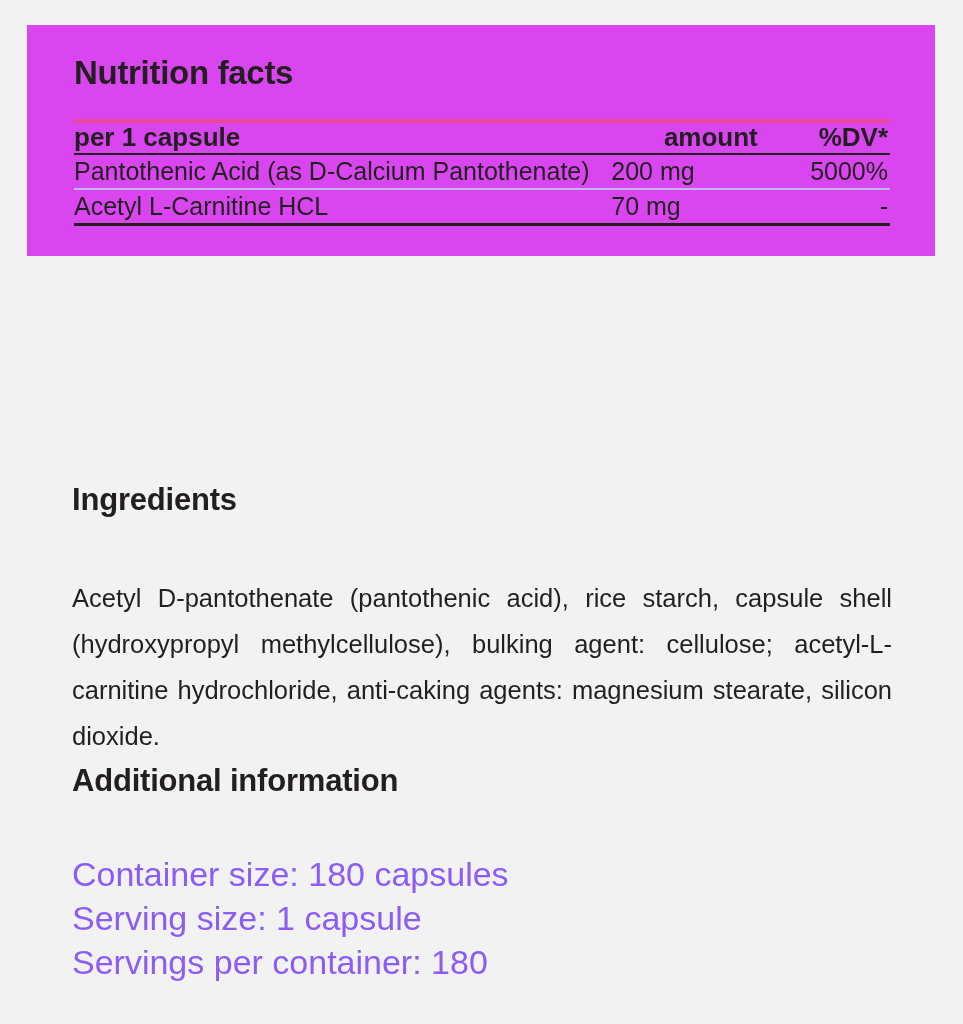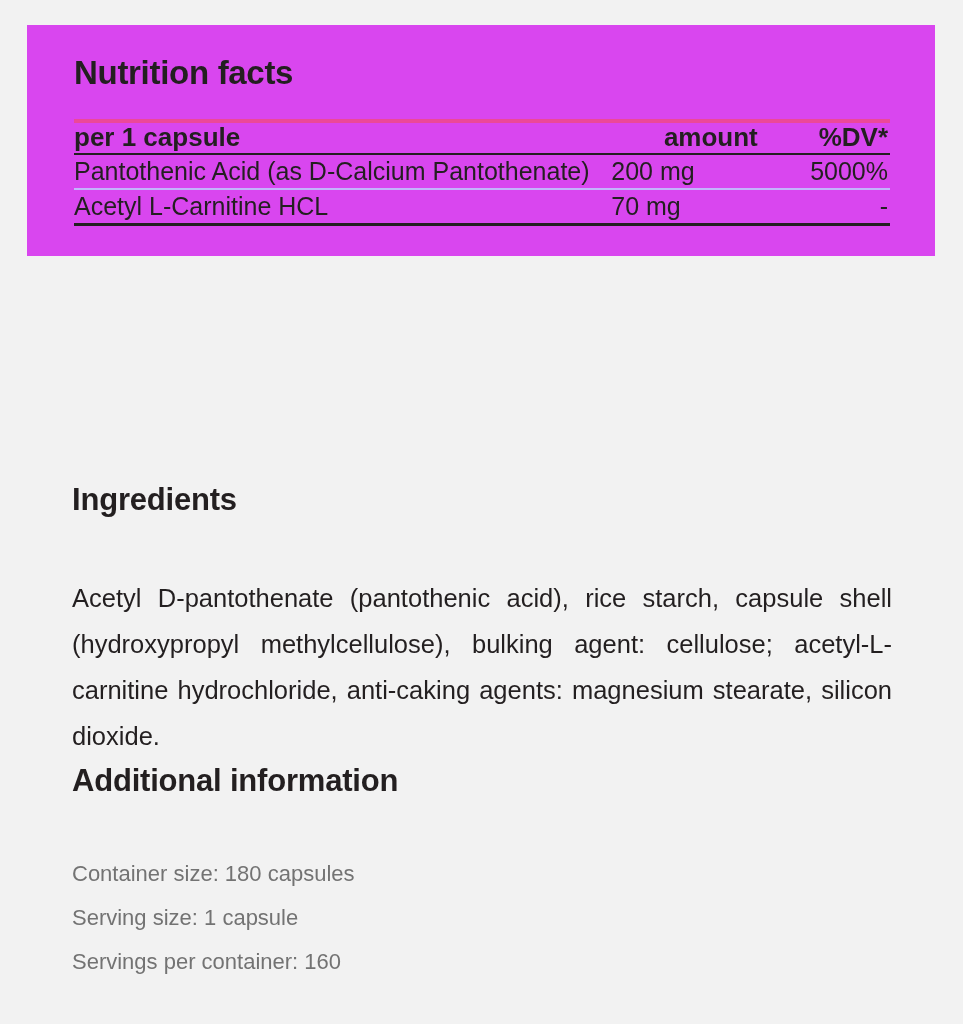--- a/index.html
+++ b/index.html
@@ -142,23 +142,23 @@
     left: 72px;
     top: 744px;
     margin-top: 19px;
   }
 
   .additional-body {
     position: absolute;
     left: 72px;
     top: 852px;
     width: 820px;
-    font-size: 22px;
+    font-size: 34px;
     line-height: 44px;
-    color: #737373;
+    color: #8b5cf6;
   }
   .additional-body div {
     white-space: nowrap;
   }
 </style>
 </head>
 <body>
 
 <div class="page">
 
@@ -191,16 +191,16 @@
 
   <h2 class="section-heading ingredients-heading">Ingredients</h2>
 
   <p class="ingredients-body">Acetyl D-pantothenate (pantothenic acid), rice starch, capsule shell (hydroxypropyl methylcellulose), bulking agent: cellulose; acetyl-L-carnitine hydrochloride, anti-caking agents: magnesium stearate, silicon dioxide.</p>
 
   <h2 class="section-heading additional-heading">Additional information</h2>
 
   <div class="additional-body">
     <div>Container size: 180 capsules</div>
     <div>Serving size: 1 capsule</div>
-    <div>Servings per container: 160</div>
+    <div>Servings per container: 180</div>
   </div>
 
 </div>
 
 </body></html>

